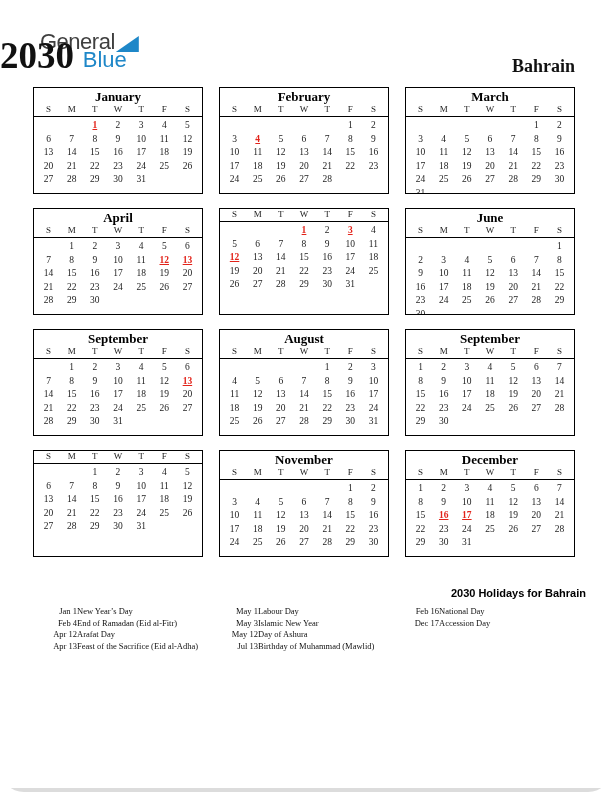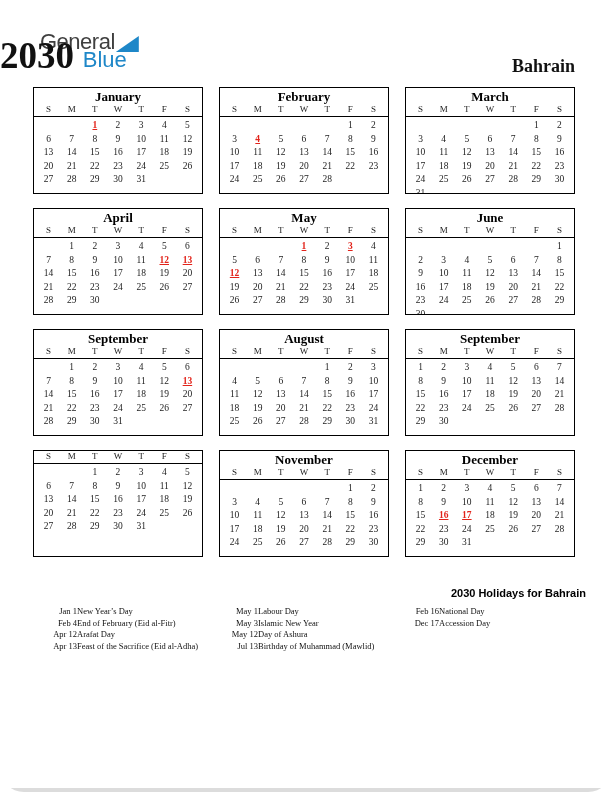--- a/index.html
+++ b/index.html
@@ -292,21 +292,20 @@
           <span>28</span>
           <span>29</span>
           <span>30</span>
           <span></span>
           <span></span>
           <span></span>
           <span></span>
         </div>
       </div>
       <div class="month">
-        <div class="mtitle">May</div>
         <div class="dow">
           <span>S</span>
           <span>M</span>
           <span>T</span>
           <span>W</span>
           <span>T</span>
           <span>F</span>
           <span>S</span>
         </div>
         <div class="week first">
@@ -767,21 +766,21 @@
   <section class="holidays">
     <h2 class="htitle">2030 Holidays for Bahrain</h2>
     <div class="hcols" id="holcols">
         <div class="hcol">
           <div class="hrow">
             <span class="hdate">Jan 1</span>
             <span class="hname">New Year’s Day</span>
           </div>
           <div class="hrow">
             <span class="hdate">Feb 4</span>
-            <span class="hname">End of February (Eid al-Fitr)</span>
+            <span class="hname">End of Ramadan (Eid al-Fitr)</span>
           </div>
           <div class="hrow">
             <span class="hdate">Apr 12</span>
             <span class="hname">Arafat Day</span>
           </div>
           <div class="hrow">
             <span class="hdate">Apr 13</span>
             <span class="hname">Feast of the Sacrifice (Eid al-Adha)</span>
           </div>
         </div>

